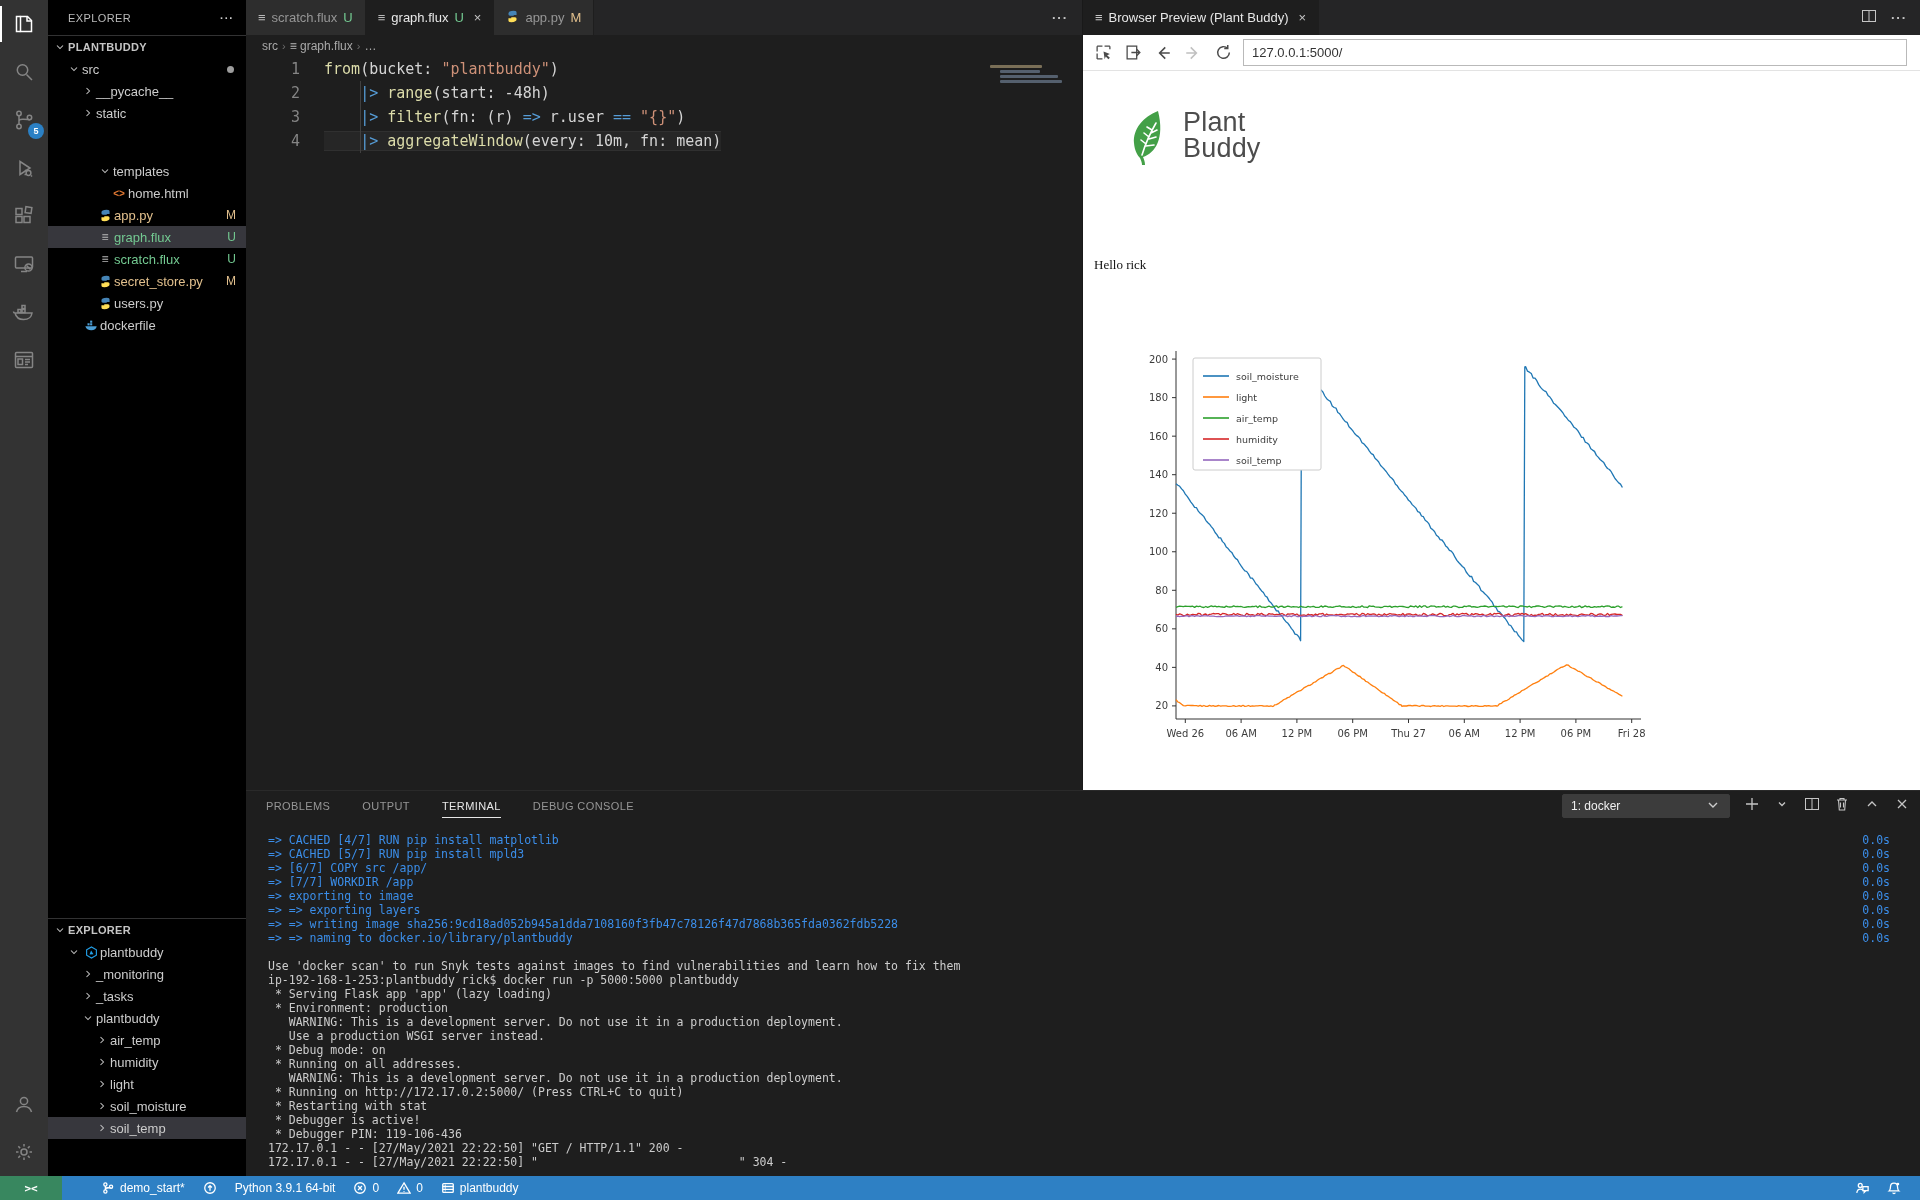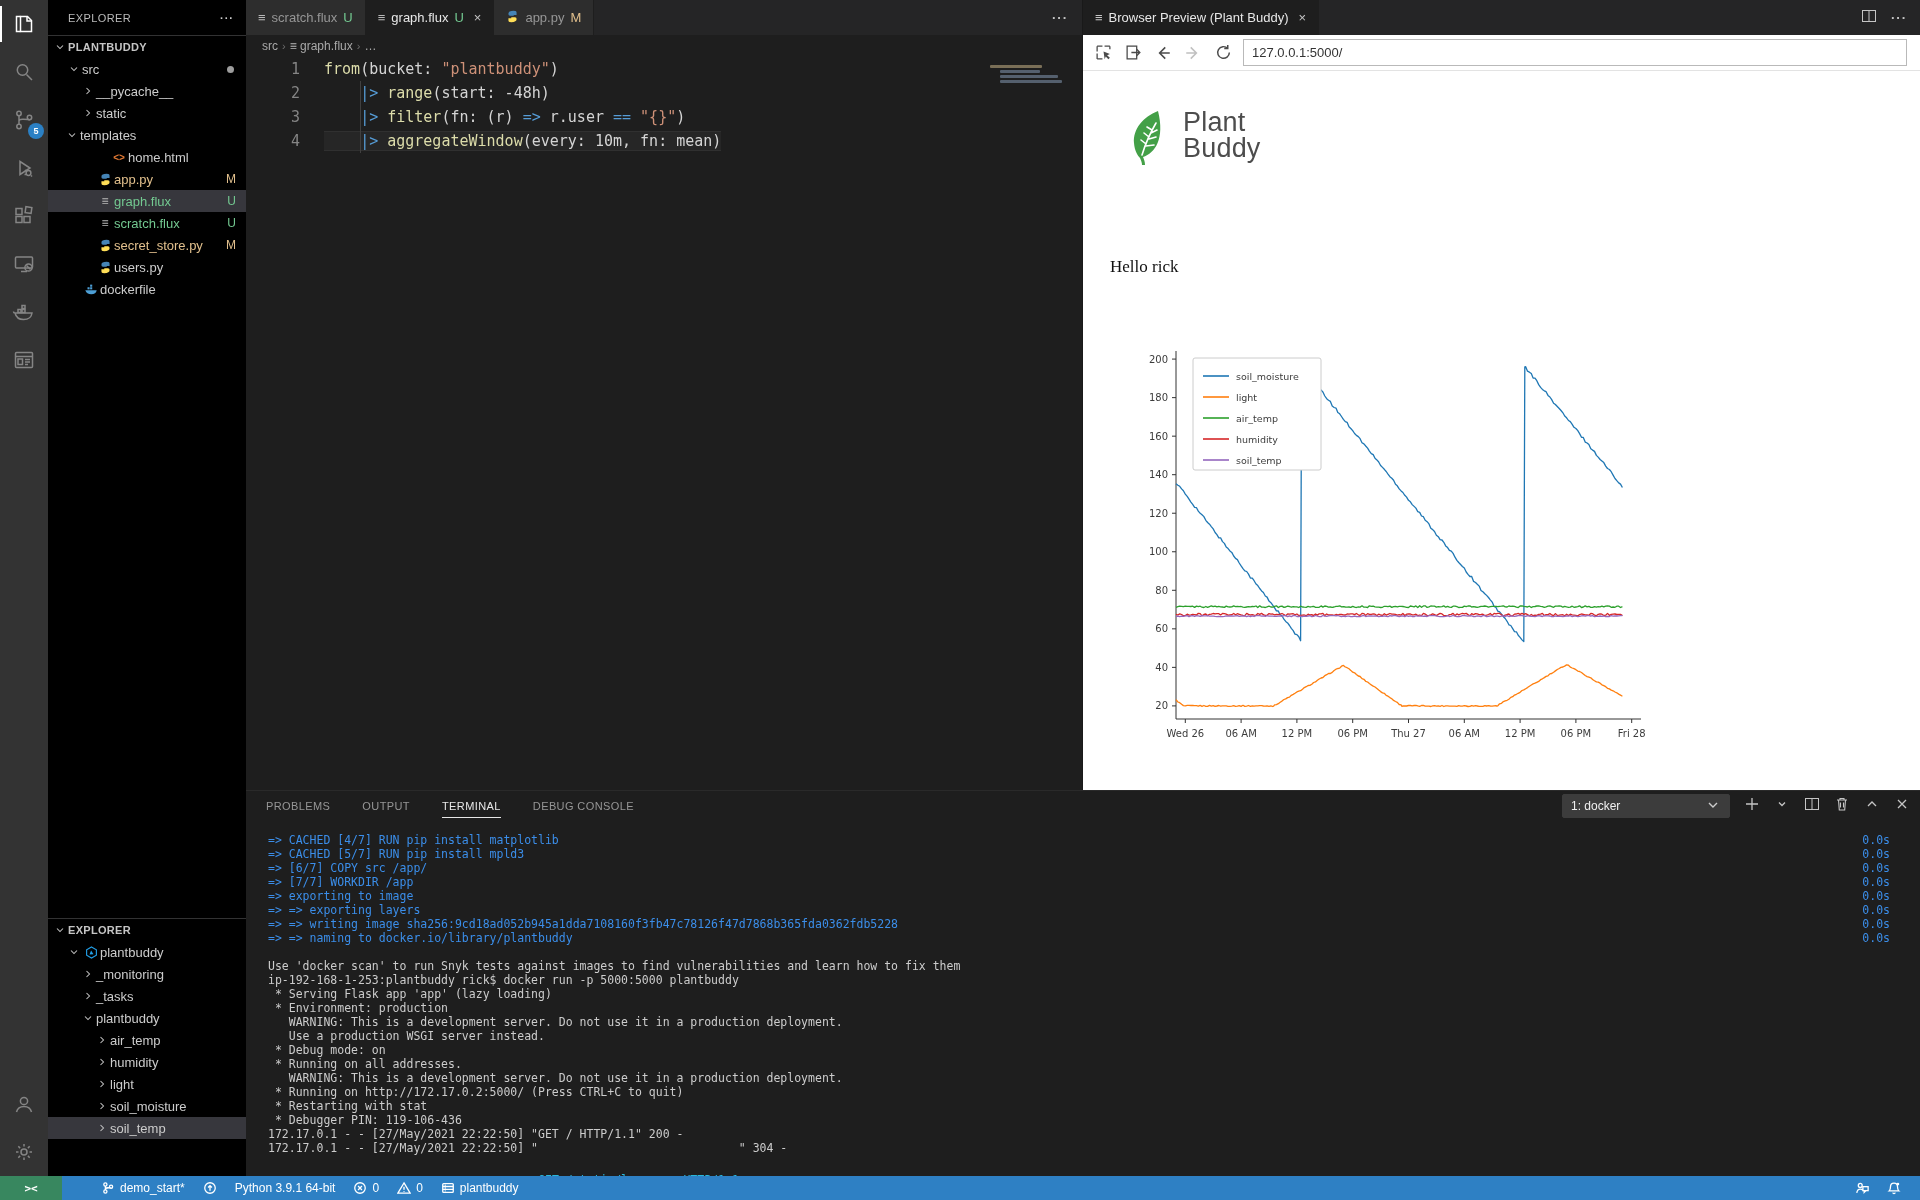--- a/index.html
+++ b/index.html
@@ -57,21 +57,21 @@
   
   .preview-group{left:1082px;top:0;width:838px;height:790px;background:#1e1e1e;border-left:1px solid #191919;}
   .browser-toolbar{height:35px;background:#ffffff;border-bottom:1px solid #e3e3e3;display:flex;align-items:center;gap:10px;padding:0 10px;}
   .bt-icon{width:20px;height:20px;display:flex;align-items:center;justify-content:center;color:#4b4b4b;}
   .bt-icon.disabled{color:#c0c0c0;}
   .url-input{flex:1;height:25px;border:1px solid #b9b9b9;background:#fff;color:#333;font-size:13px;
              font-family:"Liberation Sans",sans-serif;padding:0 8px;margin-right:4px;}
   .browser-content{position:relative;height:719px;background:#ffffff;color:#000;}
   .logo{position:absolute;left:48px;top:38px;display:flex;align-items:flex-start;gap:12px;}
   .logo-text{font-size:27px;line-height:26px;color:#4d4d4d;letter-spacing:.2px;}
-  .greeting{position:absolute;left:27px;top:186px;font-family:"Liberation Serif",serif;font-size:17px;color:#111;}
+  .greeting{position:absolute;left:11px;top:186px;font-family:"Liberation Serif",serif;font-size:13px;color:#111;}
   .chart-wrap{position:absolute;left:40px;top:265px;}
 
   
   .panel{left:246px;top:790px;width:1674px;height:386px;background:#1e1e1e;border-top:1px solid #2a2a2a;}
   .panel-header{height:30px;display:flex;align-items:center;padding:0 10px 0 20px;}
   .ptab{font-size:11px;letter-spacing:.4px;color:#969696;margin-right:32px;height:30px;display:flex;align-items:center;position:relative;}
   .ptab.active{color:#e7e7e7;}
   .ptab.active:after{content:"";position:absolute;left:0;right:0;bottom:3px;height:1px;background:#e7e7e7;}
   .panel-right{margin-left:auto;display:flex;align-items:center;gap:14px;color:#c5c5c5;}
   .term-select{width:150px;height:22px;background:#3c3c3c;border:1px solid #3c3c3c;border-radius:2px;color:#f0f0f0;
@@ -205,21 +205,21 @@
           <span class="c-def">__pycache__</span>
         </div>
         <div class="trow" style="padding-left:32px;">
           <span class="chev">
             <svg width="12" height="12" viewBox="0 0 16 16">
               <path d="M6 4l4 4-4 4" fill="none" stroke="#c5c5c5" stroke-width="1.4"></path>
             </svg>
           </span>
           <span class="c-def">static</span>
         </div>
-        <div class="trow" style="padding-left:16px;">
+        <div class="trow" style="padding-left:49px;margin-top:36px;">
           <span class="chev">
             <svg width="12" height="12" viewBox="0 0 16 16">
               <path d="M4 6l4 4 4-4" fill="none" stroke="#c5c5c5" stroke-width="1.4"></path>
             </svg>
           </span>
           <span class="c-def">templates</span>
         </div>
         <div class="trow" style="padding-left:46px;">
           <span class="chev"></span>
           <span class="ticon" style="color:#e37933;font-size:10px;font-weight:700;">&lt;&gt;</span>
@@ -595,20 +595,21 @@
         <div class="tline"><span class="t-w">ip-192-168-1-253:plantbuddy rick$ docker run -p 5000:5000 plantbuddy</span></div>
         <div class="tline"><span class="t-w"> * Serving Flask app 'app' (lazy loading)</span></div>
         <div class="tline"><span class="t-w"> * Environment: production</span></div>
         <div class="tline"><span class="t-w">   WARNING: This is a development server. Do not use it in a production deployment.</span></div>
         <div class="tline"><span class="t-w">   Use a production WSGI server instead.</span></div>
         <div class="tline"><span class="t-w"> * Debug mode: on</span></div>
         <div class="tline"><span class="t-w"> * Running on all addresses.</span></div>
         <div class="tline"><span class="t-w">   WARNING: This is a development server. Do not use it in a production deployment.</span></div>
         <div class="tline"><span class="t-w"> * Running on http://172.17.0.2:5000/ (Press CTRL+C to quit)</span></div>
         <div class="tline"><span class="t-w"> * Restarting with stat</span></div>
+        <div class="tline"><span class="t-w"> * Debugger is active!</span></div>
         <div class="tline"><span class="t-w"> * Debugger PIN: 119-106-436</span></div>
         <div class="tline"><span class="t-w">172.17.0.1 - - [27/May/2021 22:22:50] "GET / HTTP/1.1" 200 -</span></div>
         <div class="tline"><span class="t-w">172.17.0.1 - - [27/May/2021 22:22:50] "</span><span class="t-c">GET /static/logo.png HTTP/1.1</span><span class="t-w">" 304 -</span></div>
         <div class="tline"><span class="cursor-block"></span></div>
       </div>
   </div>
 
   <div class="status-bar abs">
     <div class="sb-remote">&gt;&lt;</div>
     <div id="sb-left" style="display:flex;align-items:center;margin-left:30px;">

